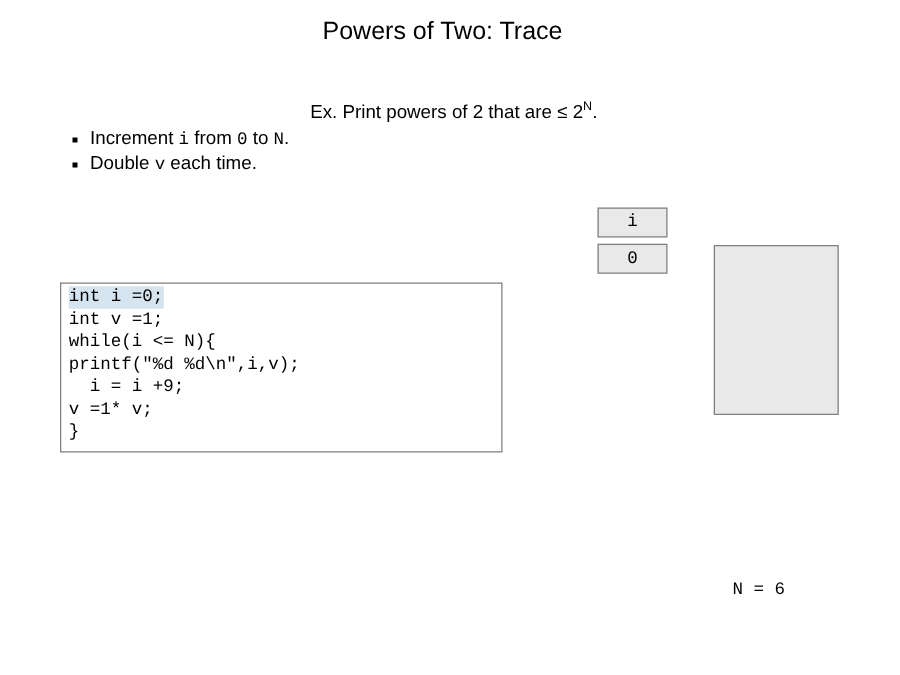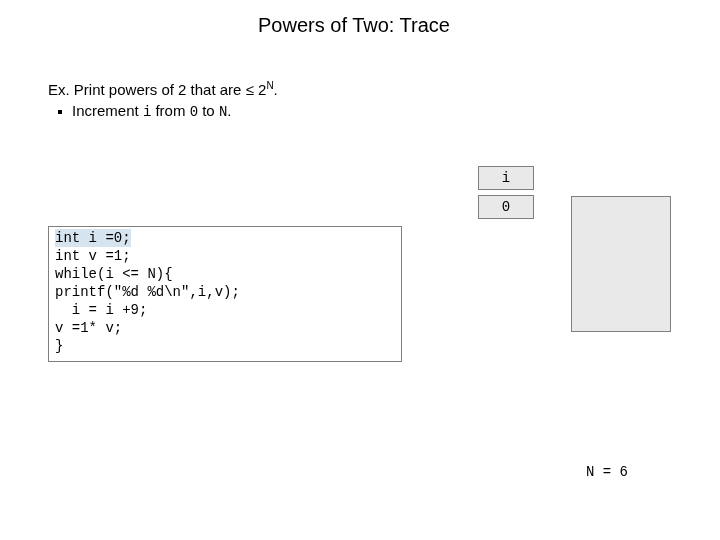--- a/index.html
+++ b/index.html
@@ -28,20 +28,21 @@
   }
   .body {
     position: absolute;
     top: 80px;
     left: 48px;
     right: 30px;
   }
   .ex-line {
     font-size: 15px;
     margin-bottom: 4px;
+    text-align: center;
   }
   .ex-label {
     color: #000;
   }
   .bullets {
     margin: 0;
     padding: 0;
     list-style: none;
   }
   .bullets li {
@@ -142,20 +143,23 @@
   <div class="body">
     <div class="ex-line">
       <span class="ex-label">Ex.</span>
       <span>Print powers of 2 that are </span><span>≤</span>
       <span>2</span><sup class="exp">N</sup><span>.</span>
     </div>
     <ul class="bullets">
       <li>
         <span>Increment </span><span class="mono">i</span><span> from </span><span class="mono">0</span><span> to </span><span class="mono">N</span><span>.</span>
       </li>
+      <li>
+        <span>Double </span><span class="mono">v</span><span> each time.</span>
+      </li>
     </ul>
   </div>
 
   <div class="trace-i">i</div>
   <div class="trace-0">0</div>
   <div class="stub-box"></div>
 
   <div class="code-box"><span class="code-hl">int i =0;</span>
 <span>int v =1;</span>
 <span>while(i &lt;= N){</span>

